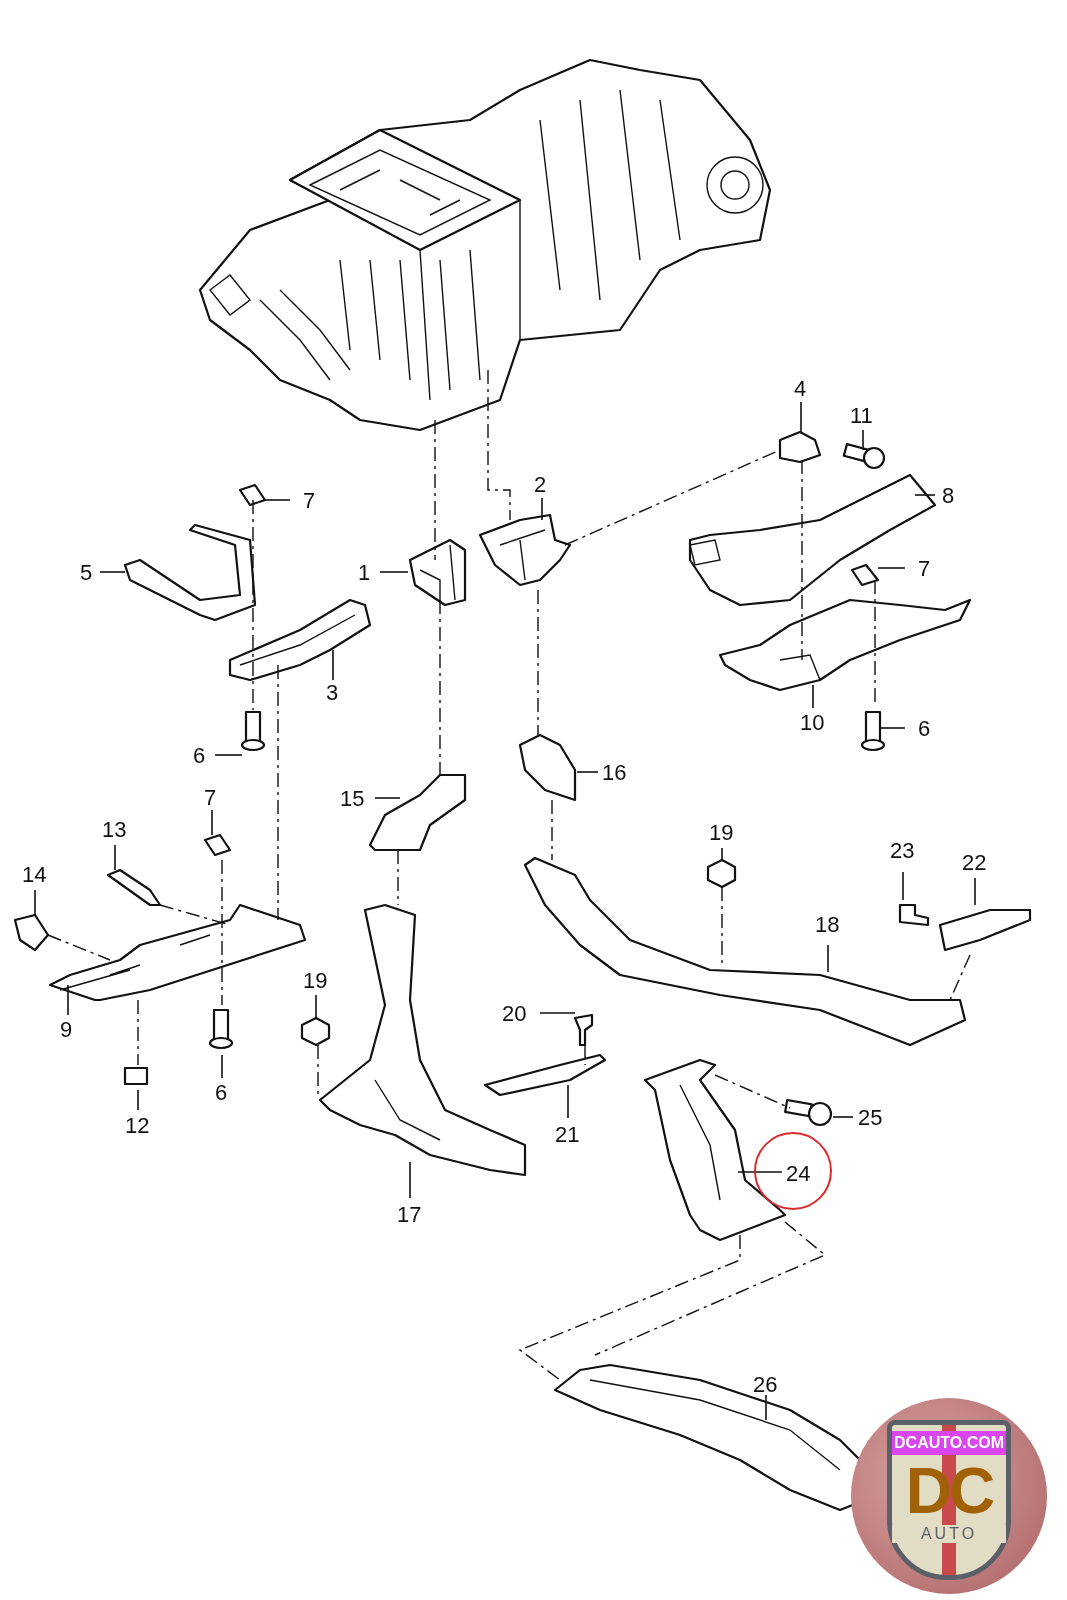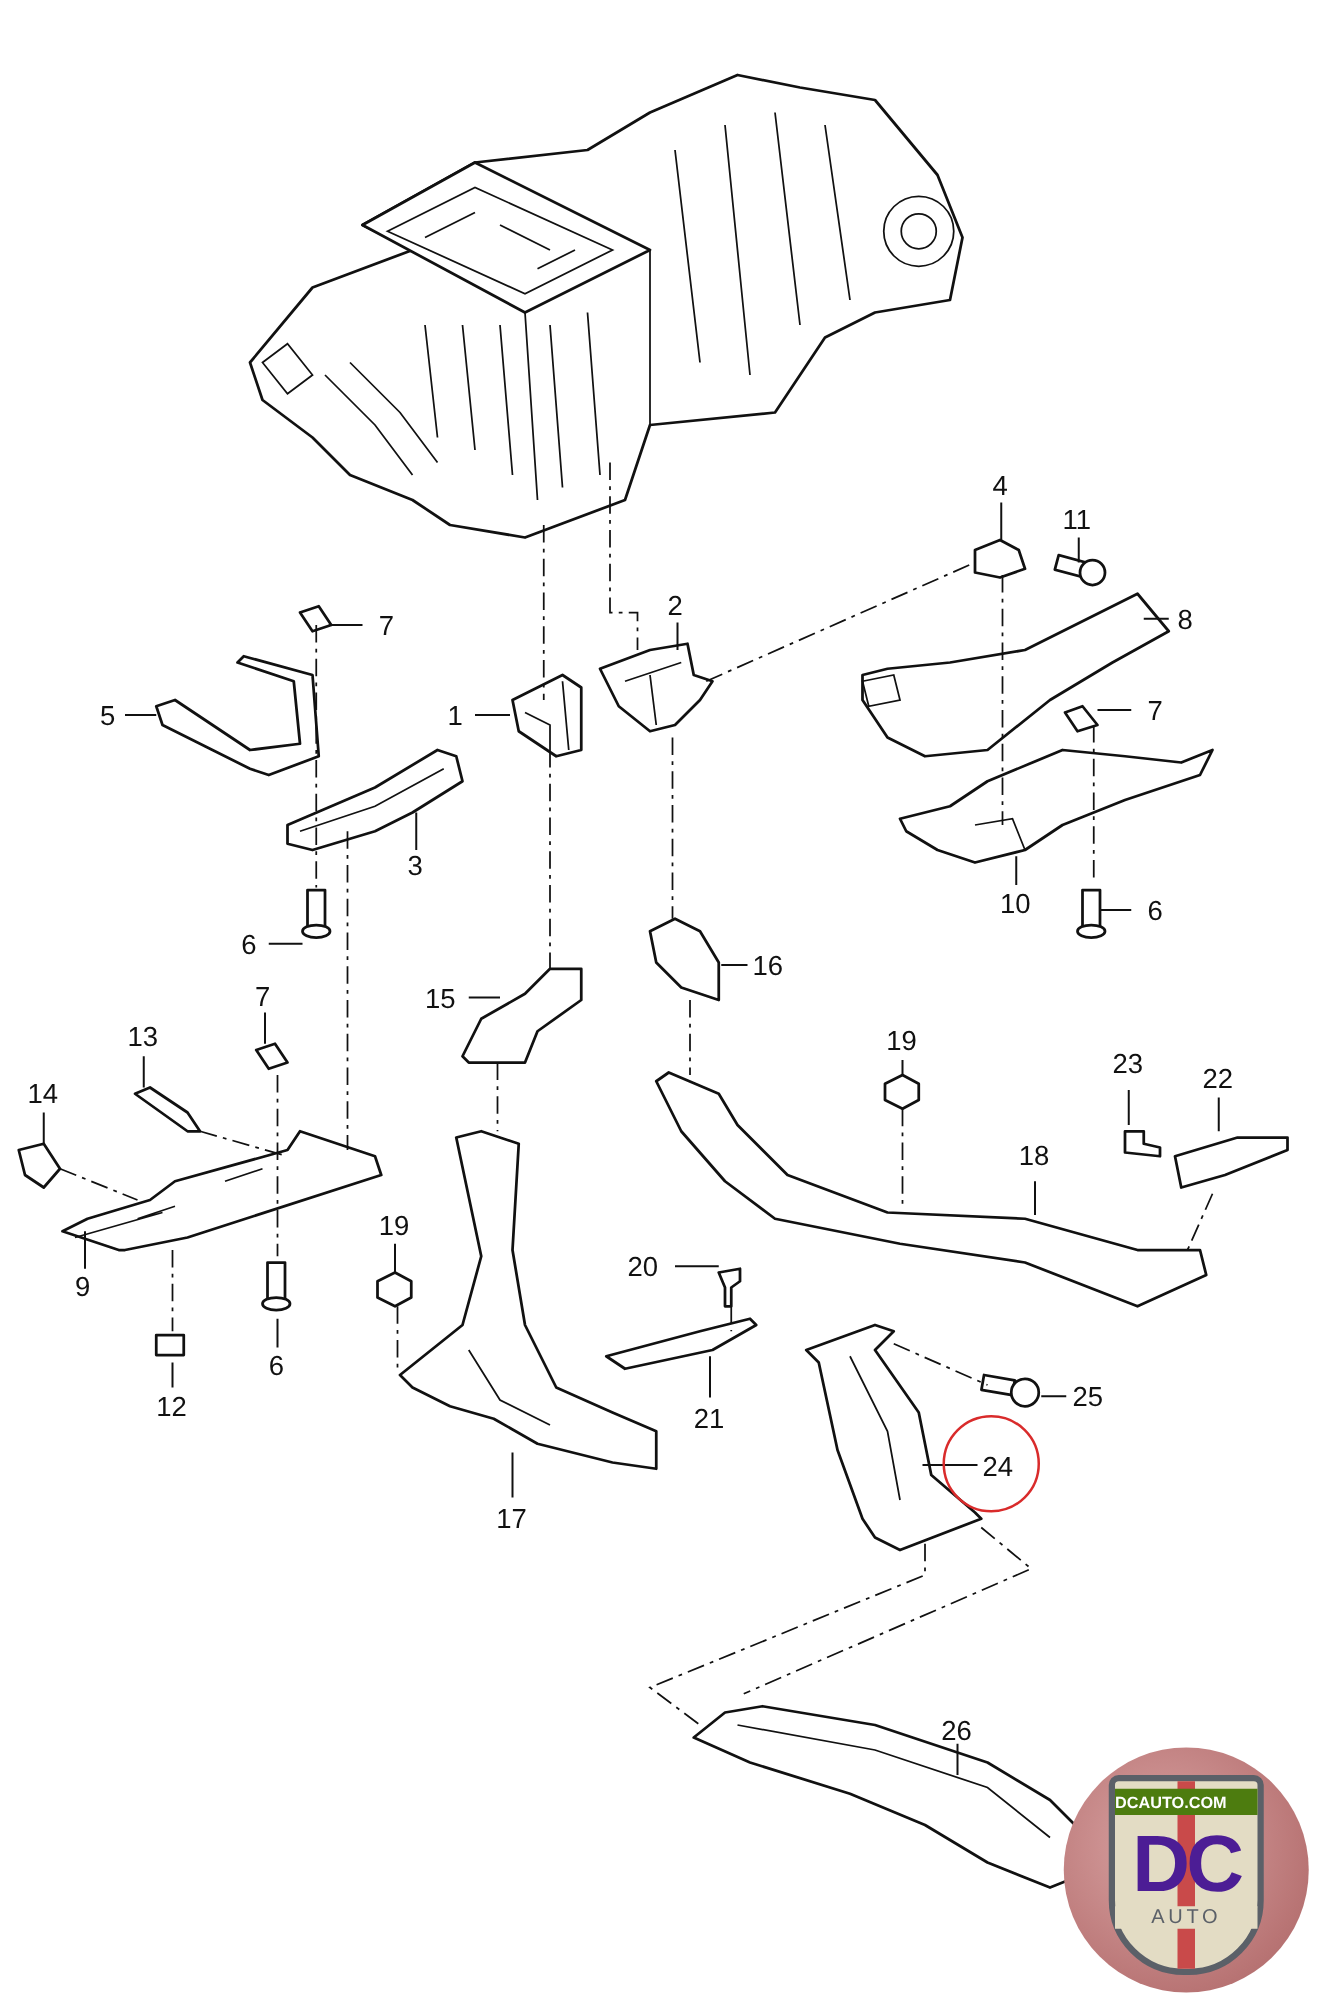--- a/index.html
+++ b/index.html
@@ -9,22 +9,22 @@
   .detail{fill:none;stroke:#111;stroke-width:1.4;}
   .leader{stroke:#111;stroke-width:1.6;}
   .dash{stroke:#111;stroke-width:1.4;stroke-dasharray:14 5 3 5;fill:none;}
   .lbl{font-family:"Liberation Sans",sans-serif;font-size:22px;fill:#111;}
   .hl{fill:none;stroke:#d92b2b;stroke-width:2;}
   #logo{position:absolute;left:851px;top:1398px;width:196px;height:196px;border-radius:50%;
         background:radial-gradient(circle at 40% 40%,#d9a3a3,#b97575 70%,#a86464);overflow:hidden;}
   #shield{position:absolute;left:36px;top:22px;width:124px;height:160px;background:#e3dcc4;
           border:5px solid #5b6068;border-radius:8px 8px 60px 60px;box-sizing:border-box;}
   #shield .bar{position:absolute;left:50px;top:0;width:14px;height:100%;background:#c94a4a;}
-  #logo-top{position:absolute;left:0;top:6px;width:100%;text-align:left;color:#fff;font-weight:bold;font-size:13px;background:#4d7c0f;padding:3px 0;}
-  #logo-dc{position:absolute;left:0;top:34px;width:100%;text-align:center;color:#4c1d95;font-weight:bold;font-size:64px;letter-spacing:-3px;line-height:64px;}
+  #logo-top{position:absolute;left:0;top:6px;width:100%;text-align:center;color:#fff;font-weight:bold;font-size:16px;background:#d946ef;padding:3px 0;}
+  #logo-dc{position:absolute;left:0;top:34px;width:100%;text-align:center;color:#a16207;font-weight:bold;font-size:64px;letter-spacing:-3px;line-height:64px;}
   #logo-auto{position:absolute;left:0;top:100px;width:100%;text-align:center;color:#5b6068;font-size:16px;letter-spacing:3px;background:#e3dcc4;}
 </style>
 </head>
 <body>
 
 <svg id="diagram" viewBox="0 0 1067 1600" xmlns="http://www.w3.org/2000/svg">
 
   <g>
     <path class="part" d="M200,290 L250,230 L330,200 L290,180 L380,130 L470,120 L520,90 L590,60 L640,70 L700,80 L750,140 L770,190 L760,240 L700,250 L660,270 L620,330 L520,340 L500,400 L420,430 L360,420 L330,400 L280,380 L250,350 L210,320 Z"></path>
     <path class="part" d="M290,180 L380,130 L520,200 L420,250 Z"></path>

